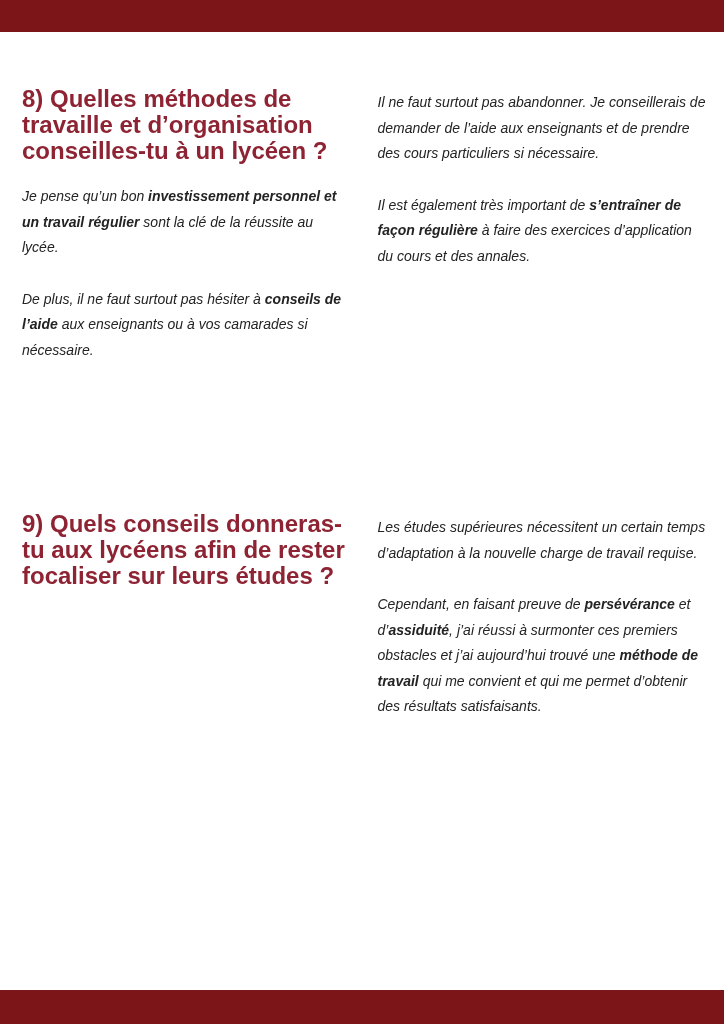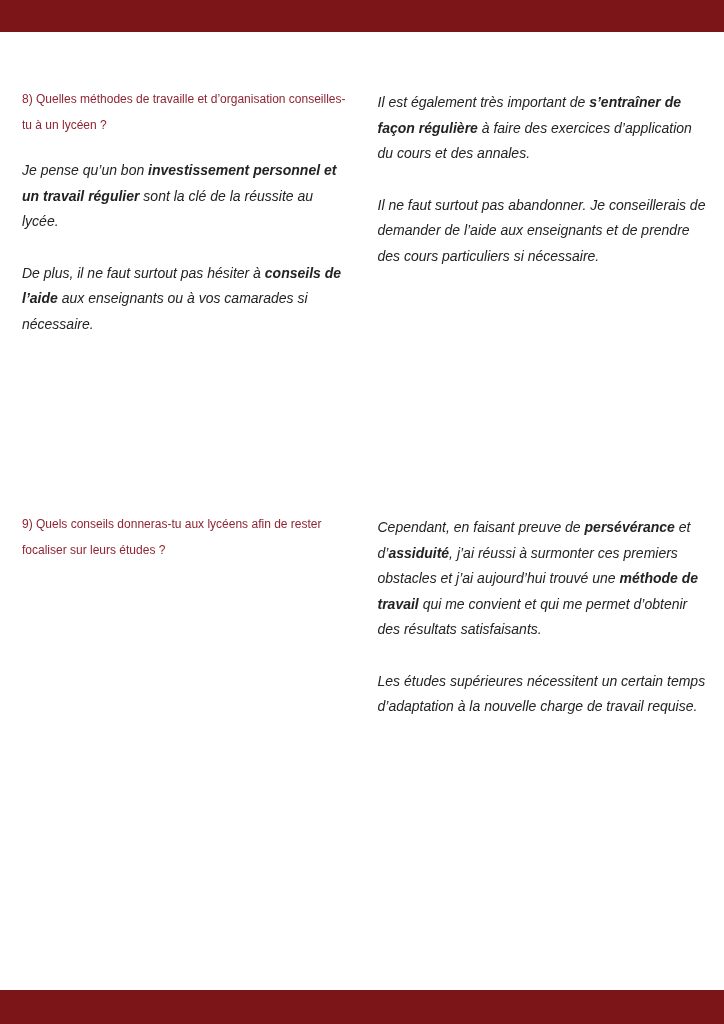--- a/index.html
+++ b/index.html
@@ -39,23 +39,23 @@
     width: 684px;
     display: grid;
     grid-template-columns: 1fr 1fr;
     grid-template-rows: 425px auto;
     column-gap: 27px;
   }
   .qa { min-width: 0; }
   .question {
     margin: 0 0 20px 0;
     color: var(--heading);
-    font-size: 12px;
+    font-size: 24px;
     line-height: 26px;
-    font-weight: normal;
+    font-weight: bold;
     letter-spacing: 0;
   }
   .answer {
     margin: 4px 0 26px 0;
     color: var(--text);
     font-size: 14px;
     line-height: 25.5px;
     font-weight: normal;
     font-style: italic;
   }
@@ -71,30 +71,30 @@
 
   <div class="content">
 
     <section class="qa">
       <h2 class="question">8) Quelles méthodes de travaille et d’organisation conseilles-tu à un lycéen ?</h2>
       <p class="answer">Je pense qu’un bon <b>investissement personnel et un travail régulier</b> sont la clé de la réussite au lycée.</p>
       <p class="answer">De plus, il ne faut surtout pas hésiter à <b>conseils de l’aide</b> aux enseignants ou à vos camarades si nécessaire.</p>
     </section>
 
     <section class="qa">
+      <p class="answer">Il ne faut surtout pas abandonner. Je conseillerais de demander de l’aide aux enseignants et de prendre des cours particuliers si nécessaire.</p>
       <p class="answer">Il est également très important de <b>s’entraîner de façon régulière</b> à faire des exercices d’application du cours et des annales.</p>
-      <p class="answer">Il ne faut surtout pas abandonner. Je conseillerais de demander de l’aide aux enseignants et de prendre des cours particuliers si nécessaire.</p>
     </section>
 
     <section class="qa">
       <h2 class="question">9) Quels conseils donneras-tu aux lycéens afin de rester focaliser sur leurs études ?</h2>
     </section>
 
     <section class="qa">
+      <p class="answer">Les études supérieures nécessitent un certain temps d’adaptation à la nouvelle charge de travail requise.</p>
       <p class="answer">Cependant, en faisant preuve de <b>persévérance</b> et d’<b>assiduité</b>, j’ai réussi à surmonter ces premiers obstacles et j’ai aujourd’hui trouvé une <b>méthode de travail</b> qui me convient et qui me permet d’obtenir des résultats satisfaisants.</p>
-      <p class="answer">Les études supérieures nécessitent un certain temps d’adaptation à la nouvelle charge de travail requise.</p>
     </section>
 
   </div>
 
   <div class="band bottom"></div>
 
 </div>
 
 </body></html>

